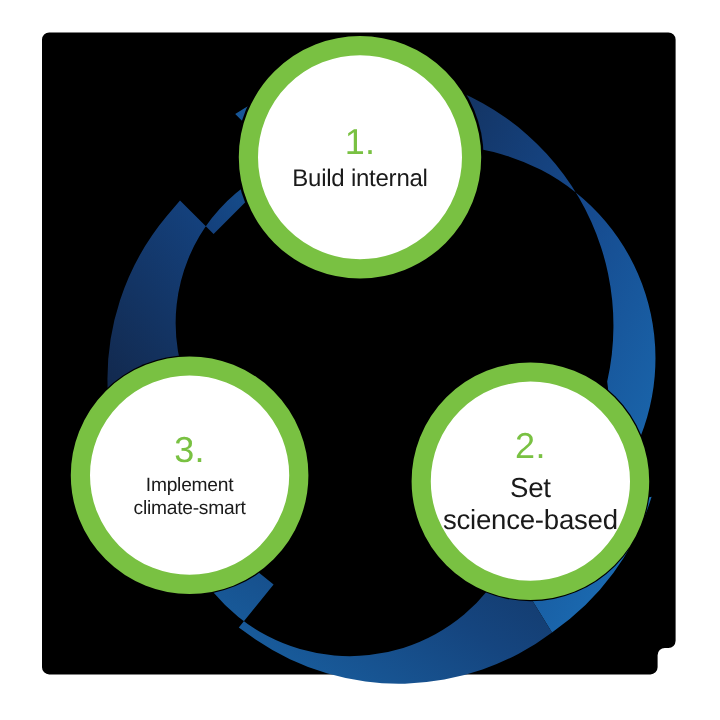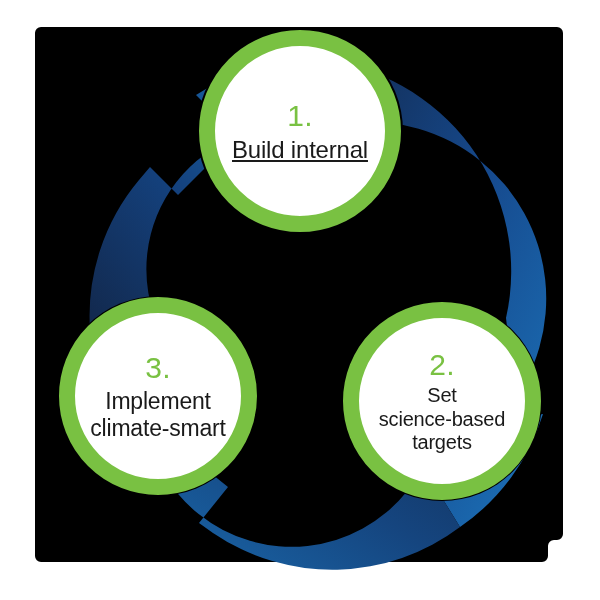--- a/index.html
+++ b/index.html
@@ -61,23 +61,23 @@
   #node-2 {
     left: 343px; top: 302px;
     width: 198px; height: 198px;
     border: 16px solid #79c142;
   }
   #node-3 {
     left: 59px; top: 297px;
     width: 198px; height: 198px;
     border: 16px solid #79c142;
   }
-  #node-1 .node-label { font-size: 24px; text-decoration: underline; }
-  #node-2 .node-label { font-size: 20px; }
-  #node-3 .node-label { font-size: 23px; }
+  #node-1 .node-label { font-size: 20px; }
+  #node-2 .node-label { font-size: 23px; }
+  #node-3 .node-label { font-size: 16px; }
 </style>
 </head>
 <body>
 
 <div id="stage">
 
   <svg id="card-svg" viewBox="0 0 600 600" aria-hidden="true">
     <path d="M 41 27
              L 557 27
              A 6 6 0 0 1 563 33
@@ -161,21 +161,20 @@
     <div class="node-label">
       <span>Build internal</span><br>
     </div>
   </div>
 
   <div class="node" id="node-2">
     <div class="node-num">2.</div>
     <div class="node-label">
       <span>Set</span><br>
       <span>science-based</span><br>
-      <span>targets</span>
     </div>
   </div>
 
   <div class="node" id="node-3">
     <div class="node-num">3.</div>
     <div class="node-label">
       <span>Implement</span><br>
       <span>climate-smart</span><br>
     </div>
   </div>

